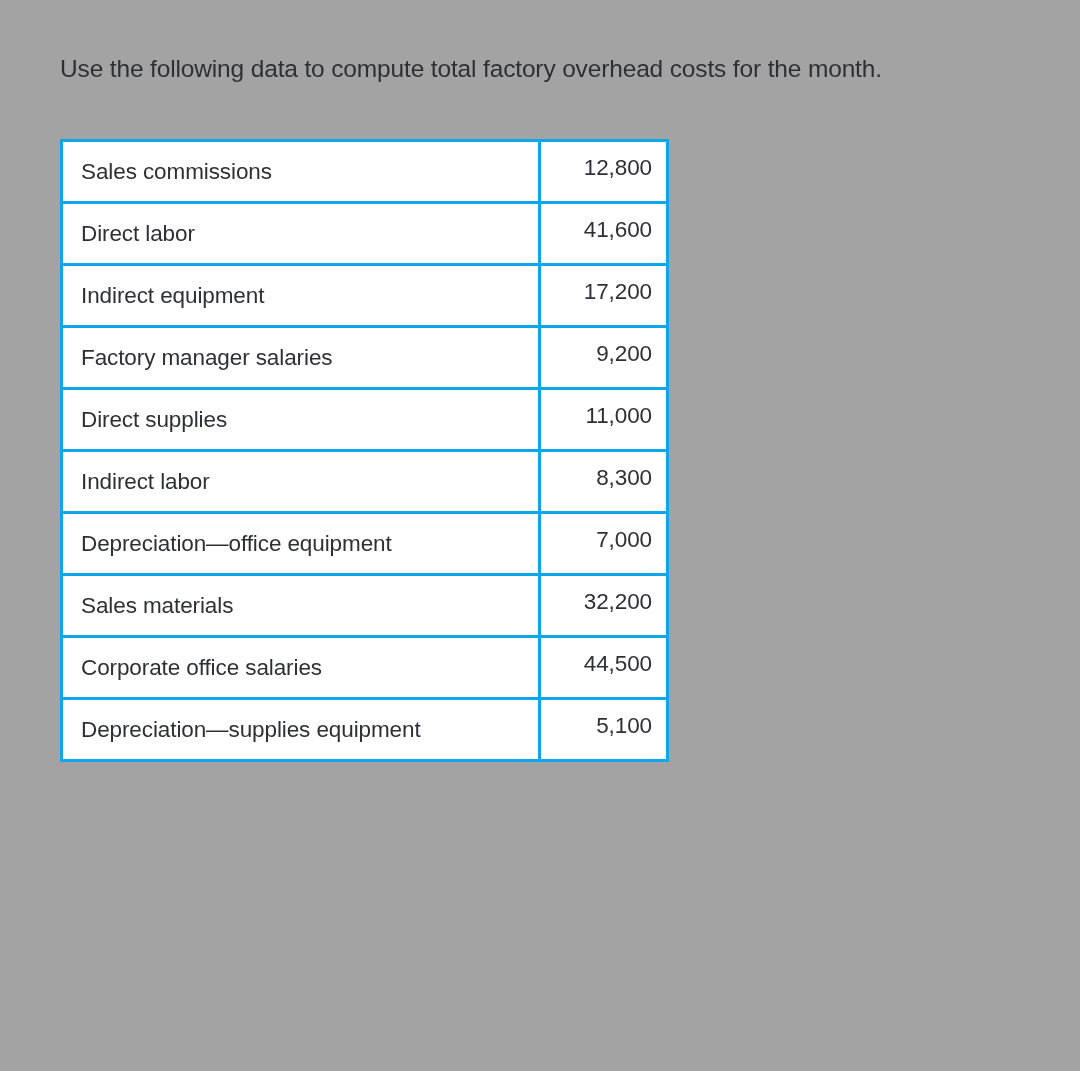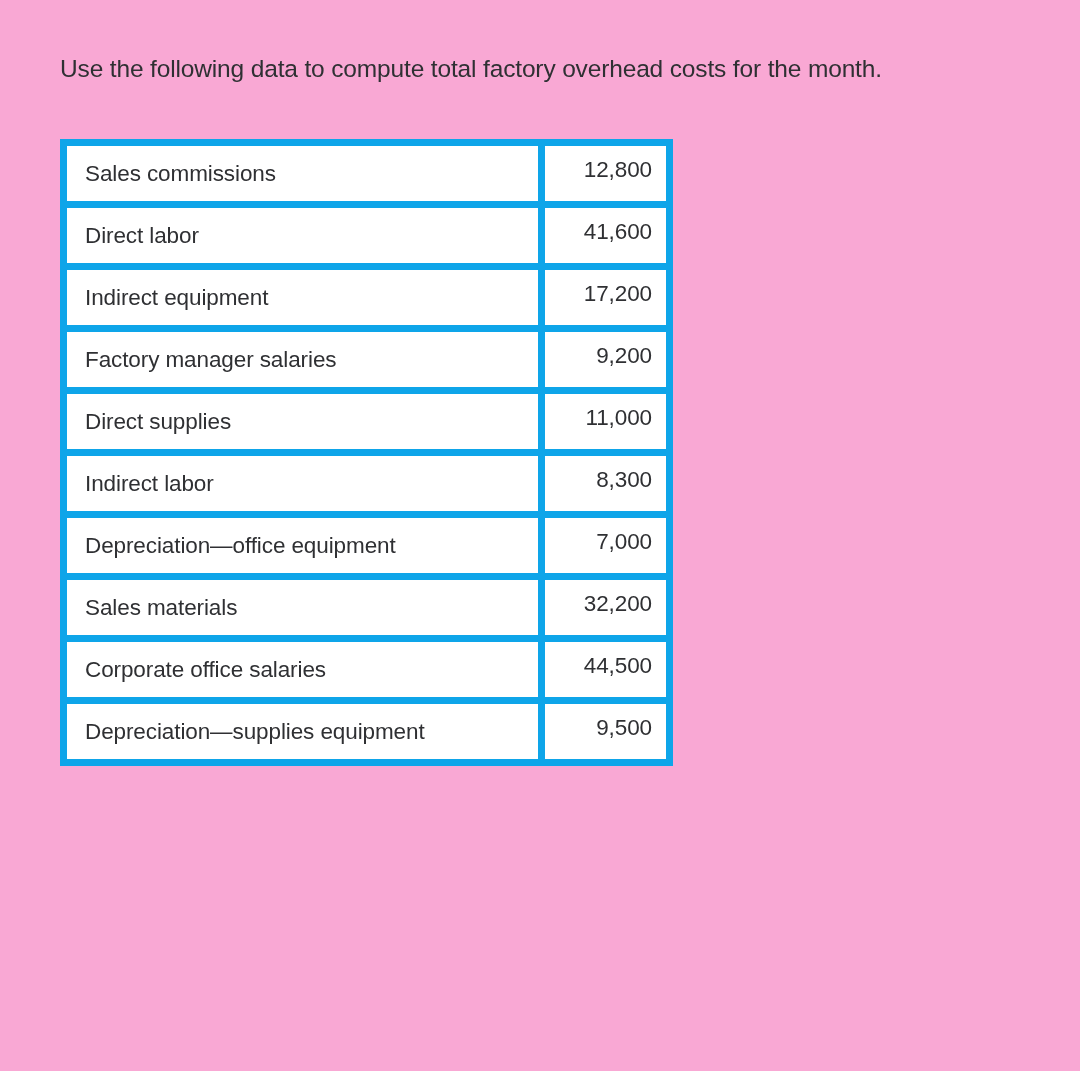--- a/index.html
+++ b/index.html
@@ -12,21 +12,21 @@
     height: 1071px;
     font-family: "Liberation Sans", "DejaVu Sans", sans-serif;
     color: #2f3033;
     -webkit-font-smoothing: antialiased;
     overflow: hidden;
   }
   .page {
     position: relative;
     width: 1080px;
     height: 1071px;
-    background: #f9a8d4;
+    background: #a3a3a3;
   }
   .prompt {
     position: absolute;
     left: 60px;
     top: 52px;
     width: 1000px;
     font-size: 24.5px;
     line-height: 34px;
     color: #2f3033;
     letter-spacing: -0.15px;
@@ -40,21 +40,21 @@
   }
   table.data-table {
     border-collapse: collapse;
     width: 606px;
     table-layout: fixed;
     border: 1px solid #e4e4e6;
   }
   table.data-table col.c-label { width: 478px; }
   table.data-table col.c-value { width: 128px; }
   table.data-table td {
-    border: 7px solid #0ea5e9;
+    border: 3px solid #0ea5e9;
     height: 62px;
     box-sizing: border-box;
     font-size: 22.5px;
     color: #2f3033;
     letter-spacing: -0.1px;
     background: #ffffff;
     vertical-align: middle;
   }
   td.cell-label {
     text-align: left;
@@ -123,20 +123,20 @@
           <td class="cell-value">32,200</td>
         </tr>
 
         <tr>
           <td class="cell-label">Corporate office salaries</td>
           <td class="cell-value">44,500</td>
         </tr>
 
         <tr>
           <td class="cell-label">Depreciation—supplies equipment</td>
-          <td class="cell-value">9,500</td>
+          <td class="cell-value">5,100</td>
         </tr>
 
       </tbody>
     </table>
   </div>
 
 </div>
 
 </body></html>

